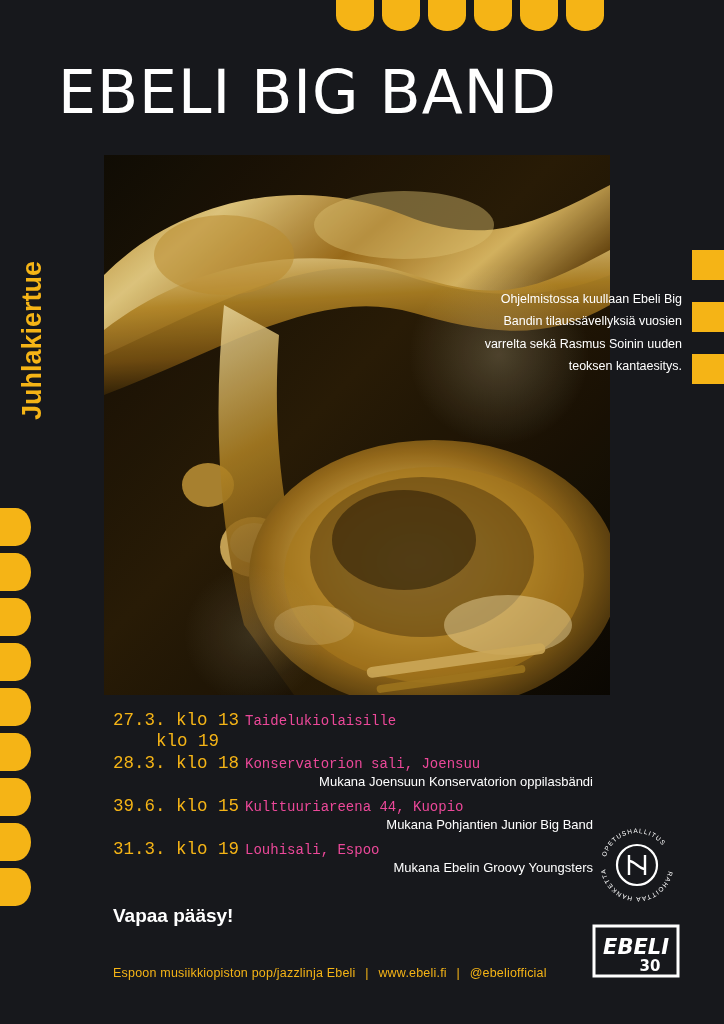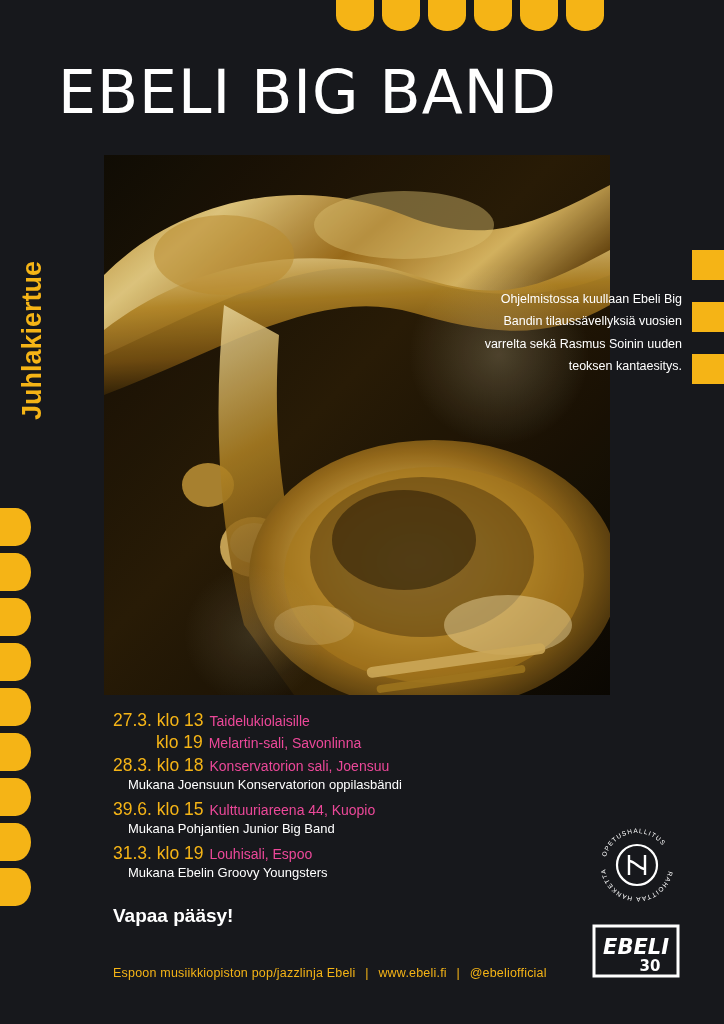--- a/index.html
+++ b/index.html
@@ -130,39 +130,41 @@
   .dates {
     position: absolute;
     left: 113px;
     top: 710px;
     width: 480px;
   }
   .date-row {
     display: flex;
     align-items: baseline;
     margin-bottom: 1px;
+    font-family: Liberation Mono, monospace;
   }
   .date-row .when {
     color: #f5b416;
     font-size: 17.5px;
     white-space: nowrap;
     margin-right: 6px;
   }
   .date-row .what {
     color: #ec4899;
     font-size: 14px;
     white-space: nowrap;
   }
   .date-row.indent .when {
     padding-left: 43px;
   }
   .sub-note {
     color: #ffffff;
     font-size: 13px;
     margin: 1px 0 7px 15px;
+    text-align: right;
   }
   .group { margin-bottom: 2px; }
 
   .free {
     position: absolute;
     left: 113px;
     top: 905px;
     color: #ffffff;
     font-size: 19px;
     font-weight: bold;
@@ -304,21 +306,20 @@
 
   <div class="dates">
 
     <div class="group">
       <div class="date-row">
         <span class="when">27.3. klo 13</span>
         <span class="what">Taidelukiolaisille</span>
       </div>
       <div class="date-row indent">
         <span class="when">klo 19</span>
-        <span class="what">Melartin-sali, Savonlinna</span>
       </div>
     </div>
 
     <div class="group">
       <div class="date-row">
         <span class="when">28.3. klo 18</span>
         <span class="what">Konservatorion sali, Joensuu</span>
       </div>
       <div class="sub-note">Mukana Joensuun Konservatorion oppilasbändi</div>
     </div>

